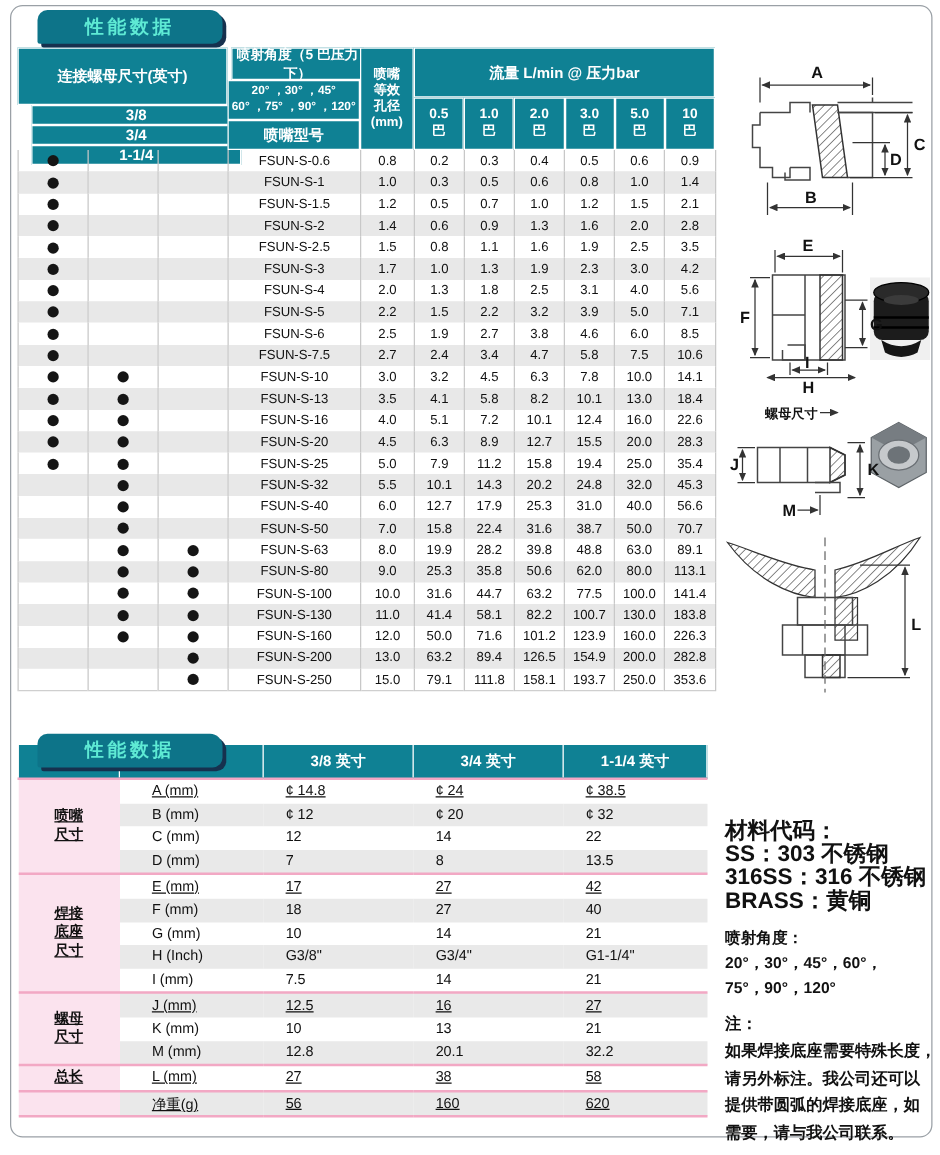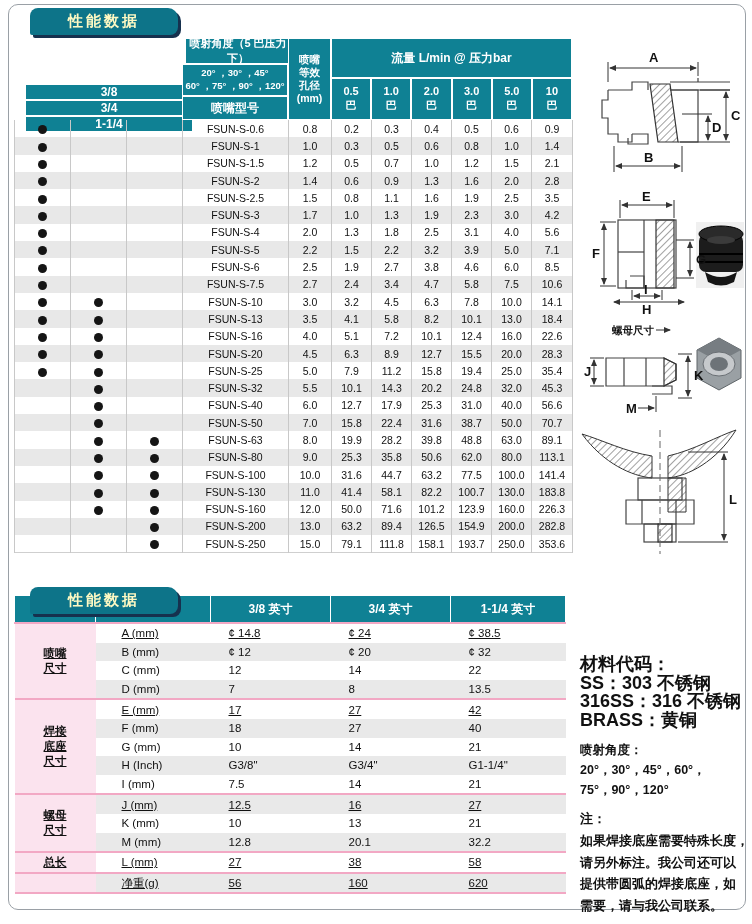--- a/index.html
+++ b/index.html
@@ -1,21 +1,21 @@
 <!DOCTYPE html>
 <html><head>
 <meta charset="utf-8">
 <style>
   html,body{margin:0;padding:0;background:#fff;}
   .page{position:relative;width:752px;height:924px;background:#fff;overflow:hidden;
         font-family:"Liberation Sans","DejaVu Sans",sans-serif;color:#111;}
   .frame{position:absolute;left:8px;top:4px;width:736px;height:904px;
          border:1px solid #9aa0a6;border-radius:10px;}
   .title-box{position:absolute;left:30px;width:148px;height:27px;background:#0d7489;
-             color:#fef9c3;font-size:15px;font-weight:bold;letter-spacing:3px;
+             color:#5eead4;font-size:15px;font-weight:bold;letter-spacing:3px;
              display:flex;align-items:center;justify-content:center;
              border-radius:8px 10px 8px 2px;box-shadow:3px 3px 0 0 #16314e;z-index:3;}
   .tb1{top:8px;} .tb2{top:587px;}
 
   
   .t1h{position:absolute;left:14px;top:38px;width:558px;height:82px;z-index:2;}
   .hc{position:absolute;background:#0f8194;border:1px solid #fff;box-sizing:border-box;
       color:#fff;display:flex;flex-direction:column;align-items:center;justify-content:center;
       text-align:center;font-weight:bold;}
   .hc-nut{left:0;top:0;width:168px;height:46px;font-size:12px;}
@@ -67,20 +67,21 @@
 <body>
 
 <div class="page">
   <div class="frame"></div>
 
   <div class="title-box tb1">
     <span>性能数据</span>
   </div>
 
   <div class="t1h">
+    <div class="hc hc-nut">连接螺母尺寸(英寸)</div>
     <div class="hc-nutrow" style="position:absolute;">
         <div class="hc">3/8</div>
         <div class="hc">3/4</div>
         <div class="hc">1-1/4</div>
       </div>
     <div class="hc hc-angle">喷射角度（5 巴压力下）</div>
     <div class="hc hc-angle2">
       <span>20° ，30° ，45°</span>
       <span>60° ，75° ，90° ，120°</span>
     </div>

